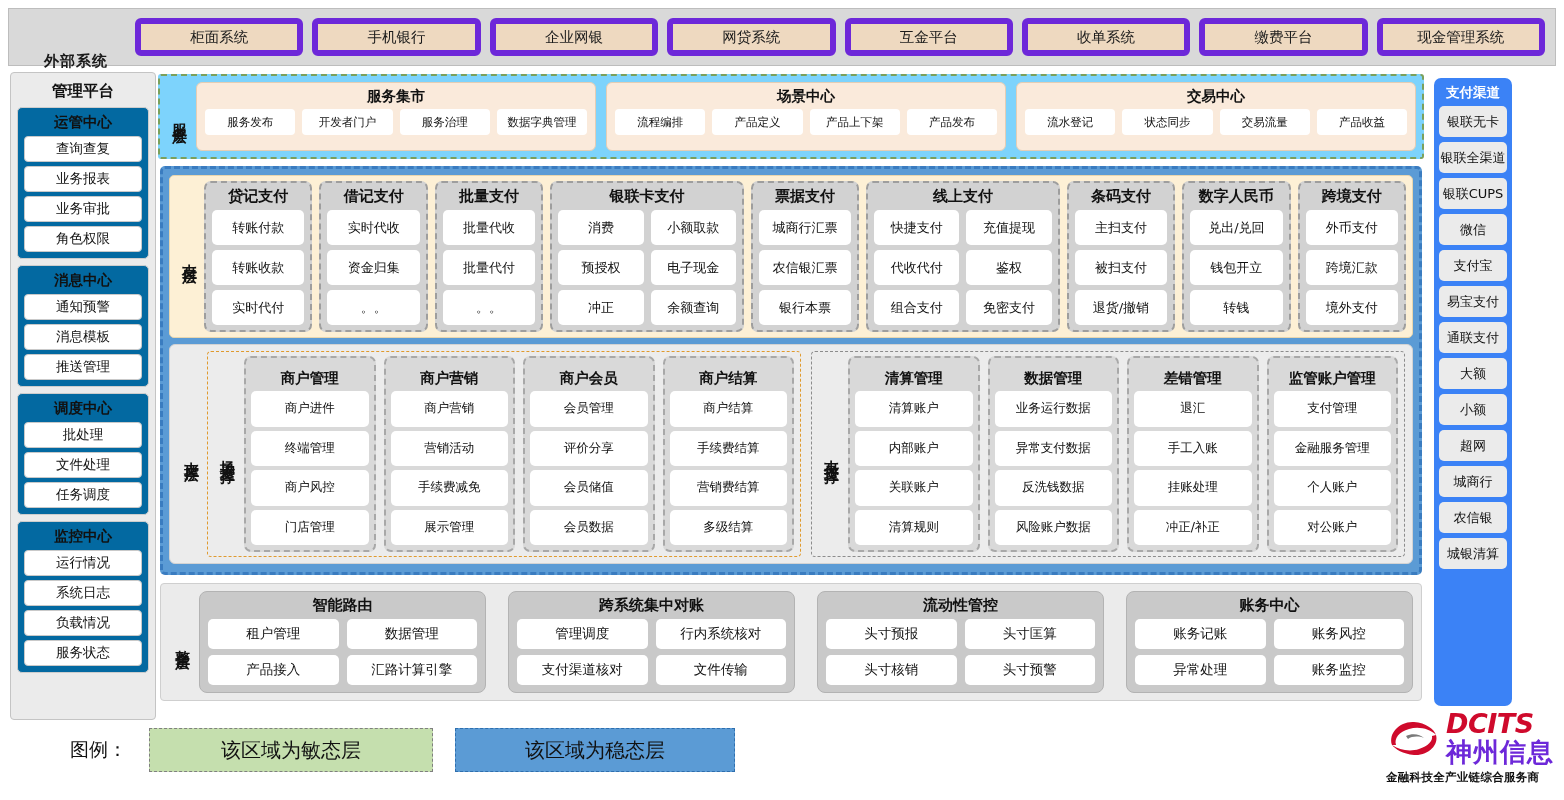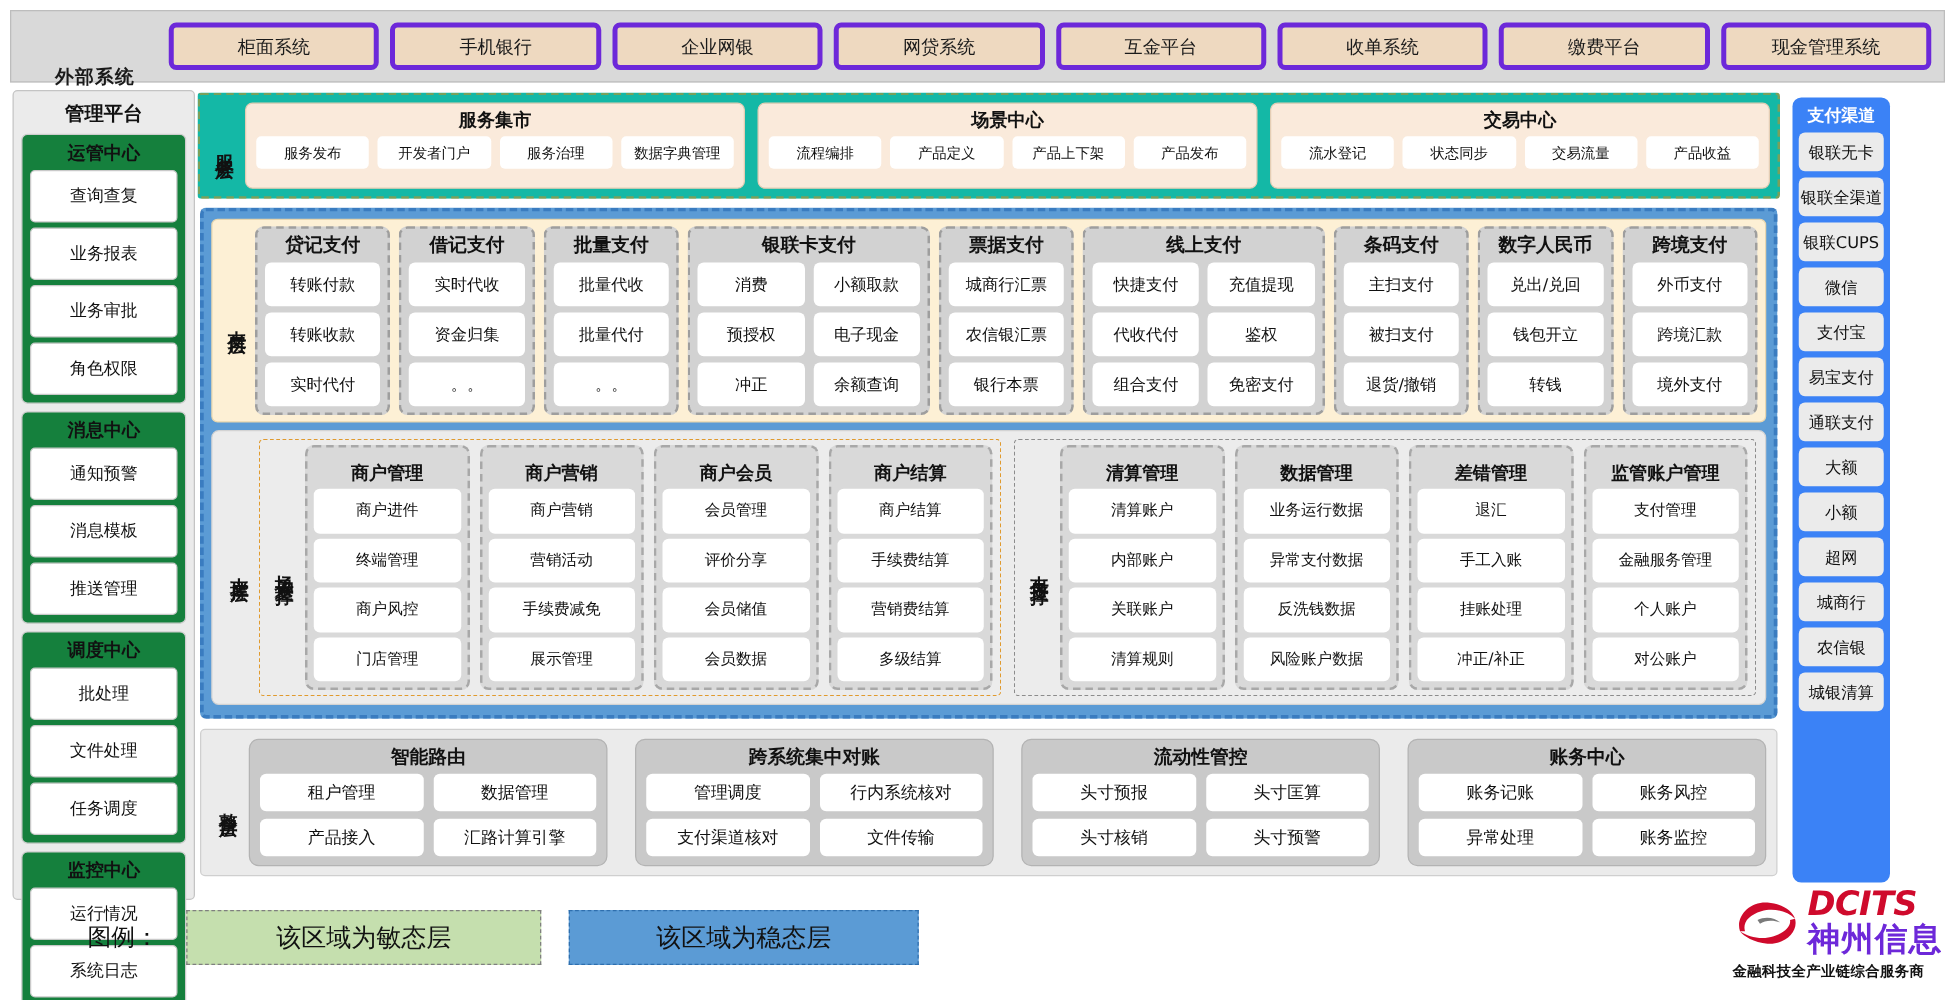--- a/index.html
+++ b/index.html
@@ -17,61 +17,61 @@
     position:absolute; left:8px; top:8px; width:1548px; height:58px;
     background:#d9d9d9; border:1px solid #bdbdbd;
     display:flex; align-items:center; padding:0 8px;
   }
   .ext-title{
     font-size:15px; font-weight:bold; color:#1a1a1a;
     width:118px; text-align:center; flex:none; letter-spacing:1px;margin-top:48px;
   }
   .ext-items{ display:flex; flex:1; gap:9px; padding-right:2px; }
   .ext-item{
-    flex:1; height:38px; background:#eed9c0; border:4px solid #6d28d9;
+    flex:1; height:38px; background:#eed9c0; border:6px solid #6d28d9;
     border-radius:6px; display:flex; align-items:center; justify-content:center;
     font-size:14.5px; color:#1a1a1a;
   }
 
   
   .mgmt{
     position:absolute; left:10px; top:72px; width:146px; height:648px;
     background:#ebebeb; border:1px solid #c4c4c4; border-radius:4px;
     padding:5px 6px;
   }
   .mgmt-title{ text-align:center; font-size:15.5px; font-weight:bold; color:#111; padding:3px 0 5px; }
   .mgmt-group{
-    background:#15803d; border:1px solid #cdcdcd; border-radius:5px;
+    background:#0369a1; border:1px solid #cdcdcd; border-radius:5px;
     margin-bottom:6px; padding:3px 6px 6px;
   }
   .mgmt-group-title{ text-align:center; font-size:14.5px; font-weight:bold; color:#111; padding:2px 0 4px; }
   .mgmt-chip{
     background:#fff; border:1px solid #c9c9c9; border-radius:4px;
-    height:42px; margin-bottom:4px;
+    height:26px; margin-bottom:4px;
     display:flex; align-items:center; justify-content:center;
     font-size:13.5px; color:#111;
   }
   .mgmt-chip:last-child{ margin-bottom:0; }
 
   
   .channels{
     position:absolute; left:1434px; top:78px; width:78px; height:628px;
     background:#3b82f6; border-radius:7px; padding:4px 5px;
   }
   .channels-title{ text-align:center; font-size:13.5px; font-weight:bold; color:#ffffff; padding:2px 0 4px; }
   .chan-chip{
     background:#ebebeb; border-radius:5px; height:31px; margin-bottom:5px;
     display:flex; align-items:center; justify-content:center;
     font-size:13px; color:#111; white-space:nowrap;
   }
 
   
   .svc-layer{
     position:absolute; left:158px; top:74px; width:1266px; height:85px;
-    background:#14b8a6; border:2px dashed #7ba05b; border-radius:3px;
+    background:#7dd3fc; border:2px dashed #7ba05b; border-radius:3px;
     display:flex; align-items:stretch; padding:6px;
   }
   .vlabel{
     flex:none; display:flex; align-items:center; justify-content:center;
     font-size:15px; font-weight:bold; color:#111;
     writing-mode:vertical-rl; text-orientation:upright; letter-spacing:3px;
   }
   .svc-vlabel{ width:26px; }
   .svc-cols{ flex:1; display:flex; gap:10px; padding-left:4px; }
   .svc-card{

